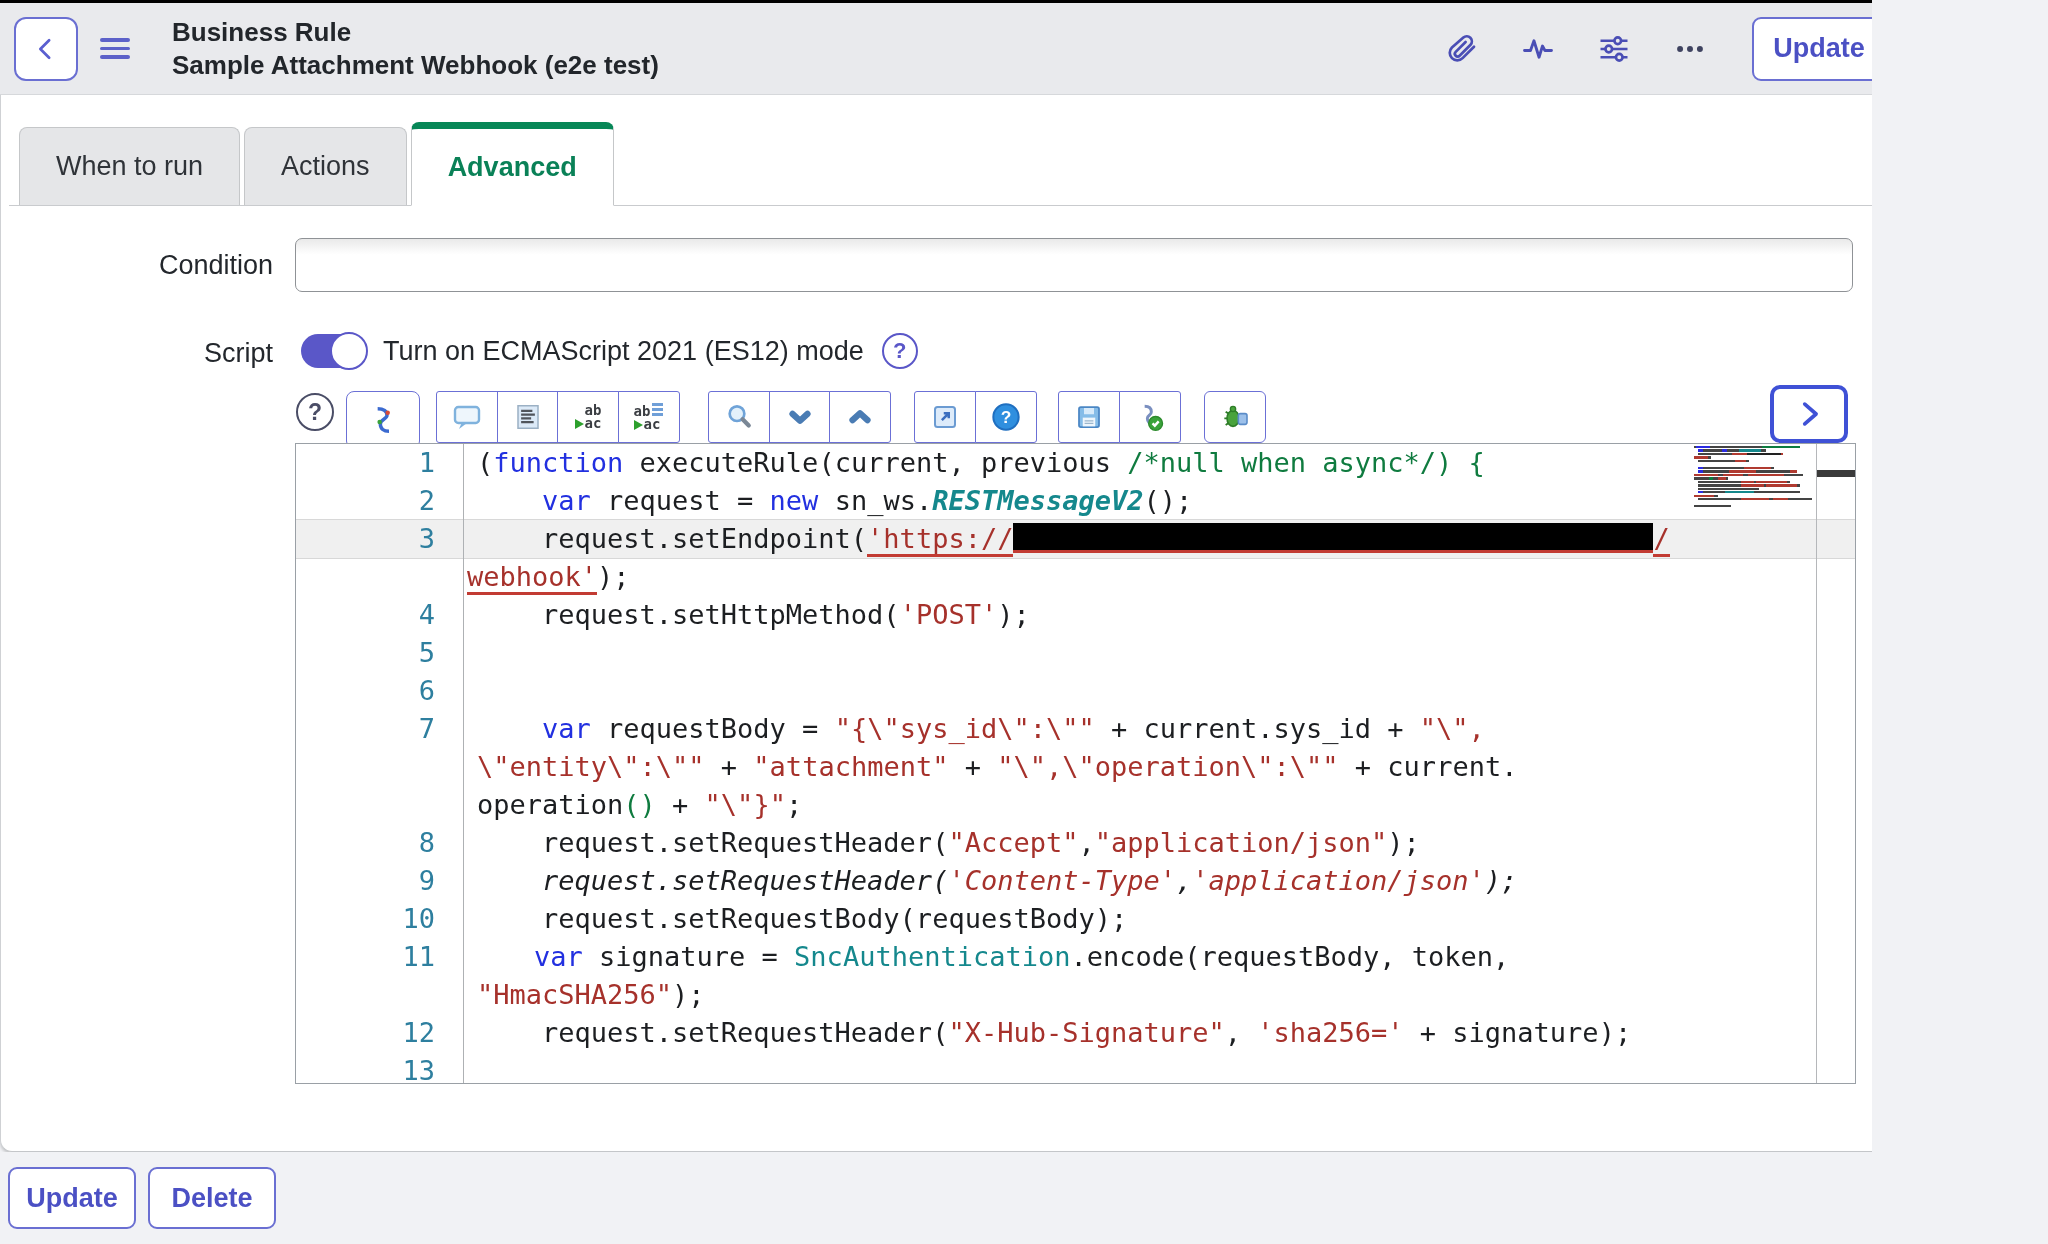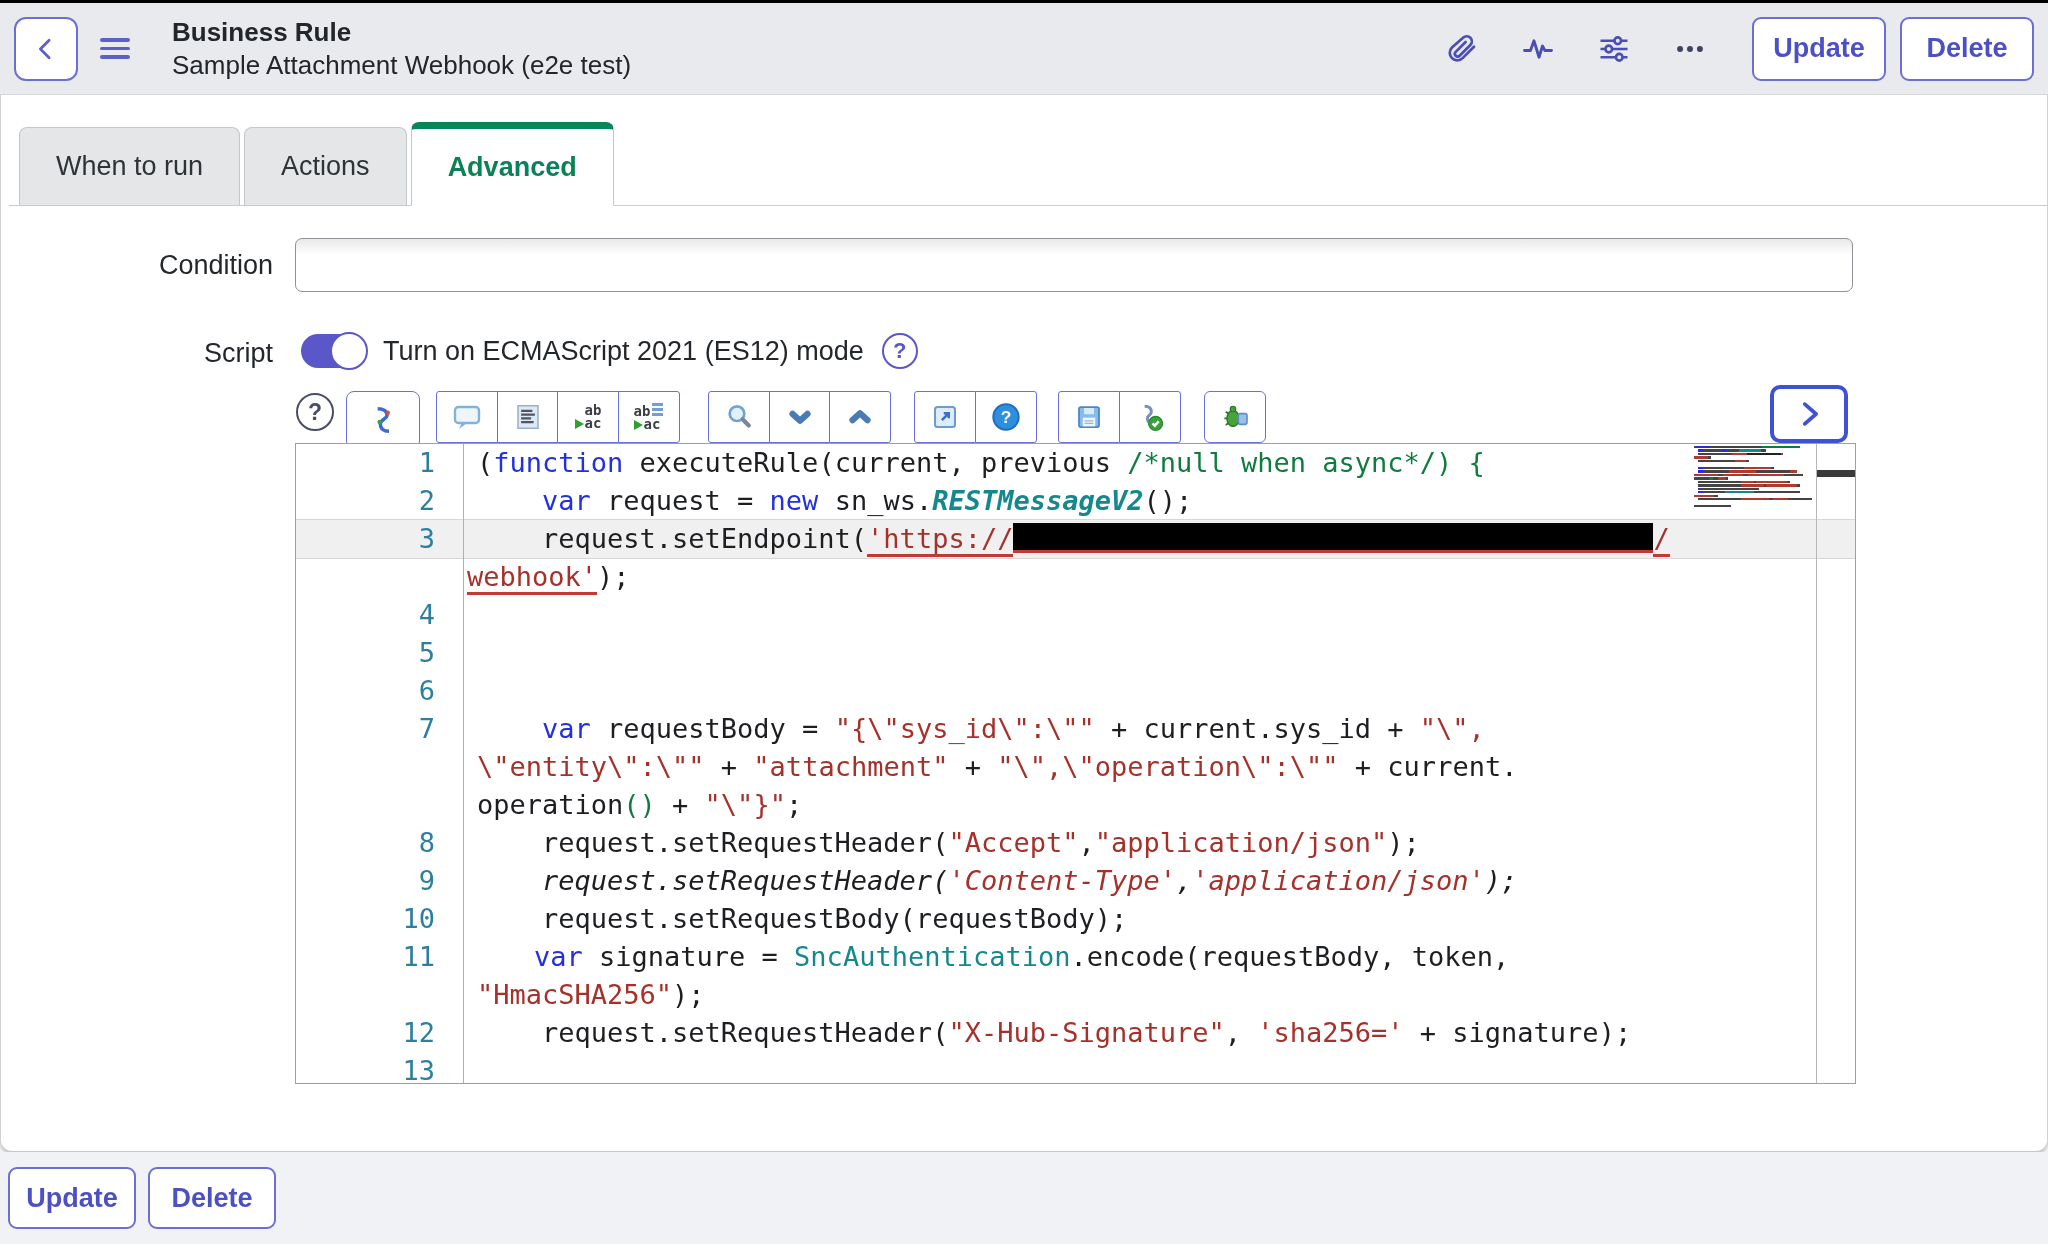--- a/index.html
+++ b/index.html
@@ -1,32 +1,32 @@
 <!DOCTYPE html>
 <html><head>
 <meta charset="utf-8">
 <style>
   * { margin:0; padding:0; box-sizing:border-box; }
   html,body { background:#f1f2f5; }
   body { font-family:"Liberation Sans", sans-serif; }
-  .app { position:relative; width:2048px; height:1244px; overflow:hidden; background:#f1f2f5; }
+  .app { position:relative; width:1872px; height:1244px; overflow:hidden; background:#f1f2f5; }
 
   
   .topstrip { position:absolute; top:0; left:0; width:2048px; height:3px; background:#000; z-index:10; }
 
   
   .header { position:absolute; top:3px; left:0; width:2048px; height:92px; background:#e9eaed;
             border-bottom:1px solid #d6d8db; display:flex; align-items:center; padding:0 14px; z-index:5; }
   .back-btn { width:64px; height:64px; background:#fff; border:2px solid #6a6fd2; border-radius:12px;
               display:flex; align-items:center; justify-content:center; cursor:pointer; flex:0 0 auto; }
   .burger { margin-left:22px; width:30px; display:flex; flex-direction:column; gap:5px; cursor:pointer; }
   .burger span { height:3.5px; background:#5c61c9; border-radius:2px; }
   .titles { margin-left:42px; line-height:33px; color:#22262b; }
   .titles .t1 { font-size:26px; font-weight:bold; }
-  .titles .t2 { font-size:26px; font-weight:normal; }
+  .titles .t2 { font-size:26px; font-weight:bold; }
   .hspacer { flex:1; }
   .hicons { display:flex; align-items:center; gap:36px; margin-right:28px; }
   .hicon { width:40px; height:40px; display:flex; align-items:center; justify-content:center; cursor:pointer; }
   .btn { background:#fff; border:2px solid #6a6fd2; border-radius:9px; color:#4b50c4; font-weight:bold;
          font-size:27px; height:64px; display:inline-flex; align-items:center; justify-content:center;
          cursor:pointer; font-family:"Liberation Sans",sans-serif; }
   .hbtn { width:134px; margin-left:14px; }
 
   
   .card { position:absolute; top:95px; left:0; width:2048px; height:1057px; background:#fff;
@@ -316,21 +316,21 @@
         </span>
       </div>
     </div>
 
     <div class="editor">
       <div id="code-rows">
           <div class="crow"><div class="gnum">1</div><div class="gcode" style="padding-left: 14px;"><span class="sp">(</span><span class="sk">function</span><span class="sp"> executeRule(current, previous </span><span class="scm">/*null when async*/</span><span class="sgr">) {</span></div></div>
           <div class="crow"><div class="gnum">2</div><div class="gcode" style="padding-left: 79px;"><span class="sk">var</span><span class="sp"> request = </span><span class="sk">new</span><span class="sp"> sn_ws.</span><span class="sty">RESTMessageV2</span><span class="sp">();</span></div></div>
           <div class="crow hl"><div class="gnum">3</div><div class="gcode" style="padding-left: 79px;"><span class="sp">request.setEndpoint(</span><span class="ss su">'https://</span><span class="srd su"></span><span class="ss su">/</span></div></div>
           <div class="crow"><div class="gnum"></div><div class="gcode" style="padding-left: 4px;"><span class="ss su">webhook'</span><span class="sp">);</span></div></div>
-          <div class="crow"><div class="gnum">4</div></div>
+          <div class="crow"><div class="gnum">4</div><div class="gcode" style="padding-left: 79px;"><span class="sp">request.setHttpMethod(</span><span class="ss">'POST'</span><span class="sp">);</span></div></div>
           <div class="crow"><div class="gnum">5</div><div class="gcode" style="padding-left: 14px;"></div></div>
           <div class="crow"><div class="gnum">6</div></div>
           <div class="crow"><div class="gnum">7</div><div class="gcode" style="padding-left: 79px;"><span class="sk">var</span><span class="sp"> requestBody = </span><span class="ss">"{\"sys_id\":\""</span><span class="sp"> + current.sys_id + </span><span class="ss">"\",</span></div></div>
           <div class="crow"><div class="gnum"></div><div class="gcode" style="padding-left: 14px;"><span class="ss">\"entity\":\""</span><span class="sp"> + </span><span class="ss">"attachment"</span><span class="sp"> + </span><span class="ss">"\",\"operation\":\""</span><span class="sp"> + current.</span></div></div>
           <div class="crow"><div class="gnum"></div><div class="gcode" style="padding-left: 14px;"><span class="sp">operation</span><span class="sgr">()</span><span class="sp"> + </span><span class="ss">"\"}"</span><span class="sp">;</span></div></div>
           <div class="crow"><div class="gnum">8</div><div class="gcode" style="padding-left: 79px;"><span class="sp">request.setRequestHeader(</span><span class="ss">"Accept"</span><span class="sp">,</span><span class="ss">"application/json"</span><span class="sp">);</span></div></div>
           <div class="crow"><div class="gnum">9</div><div class="gcode" style="padding-left: 79px; font-style: italic;"><span class="sp">request.setRequestHeader(</span><span class="ss">'Content-Type'</span><span class="sp">,</span><span class="ss">'application/json'</span><span class="sp">);</span></div></div>
           <div class="crow"><div class="gnum">10</div><div class="gcode" style="padding-left: 79px;"><span class="sp">request.setRequestBody(requestBody);</span></div></div>
           <div class="crow"><div class="gnum">11</div><div class="gcode" style="padding-left: 71px;"><span class="sk">var</span><span class="sp"> signature = </span><span class="stl">SncAuthentication</span><span class="sp">.encode(requestBody, token,</span></div></div>
           <div class="crow"><div class="gnum"></div><div class="gcode" style="padding-left: 14px;"><span class="ss">"HmacSHA256"</span><span class="sp">);</span></div></div>

